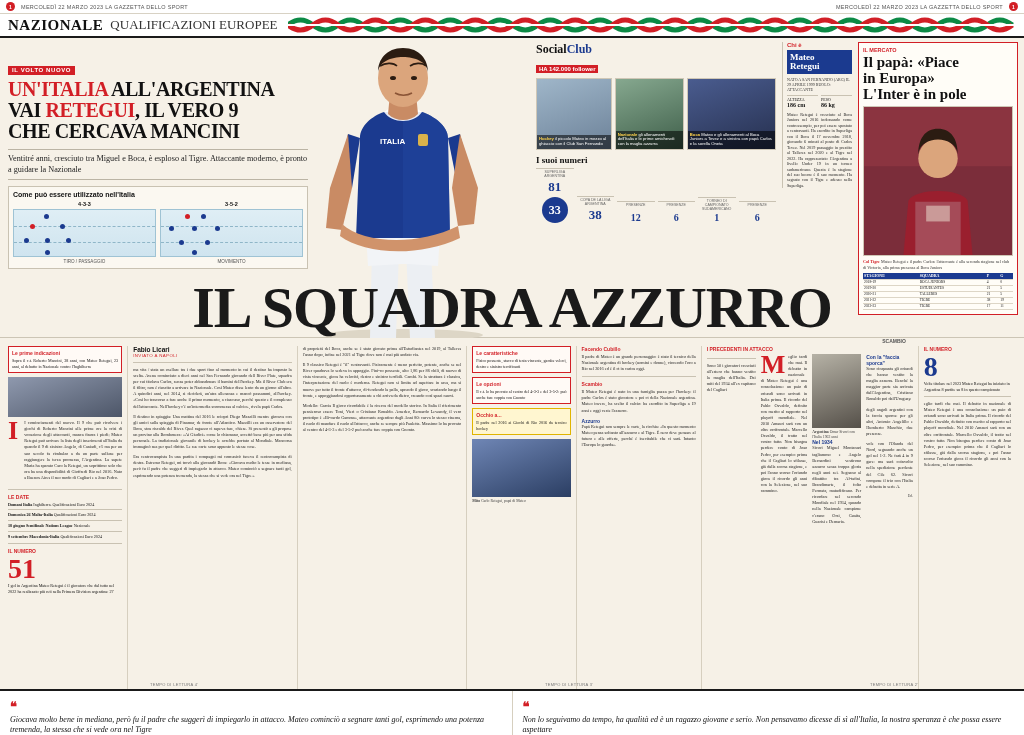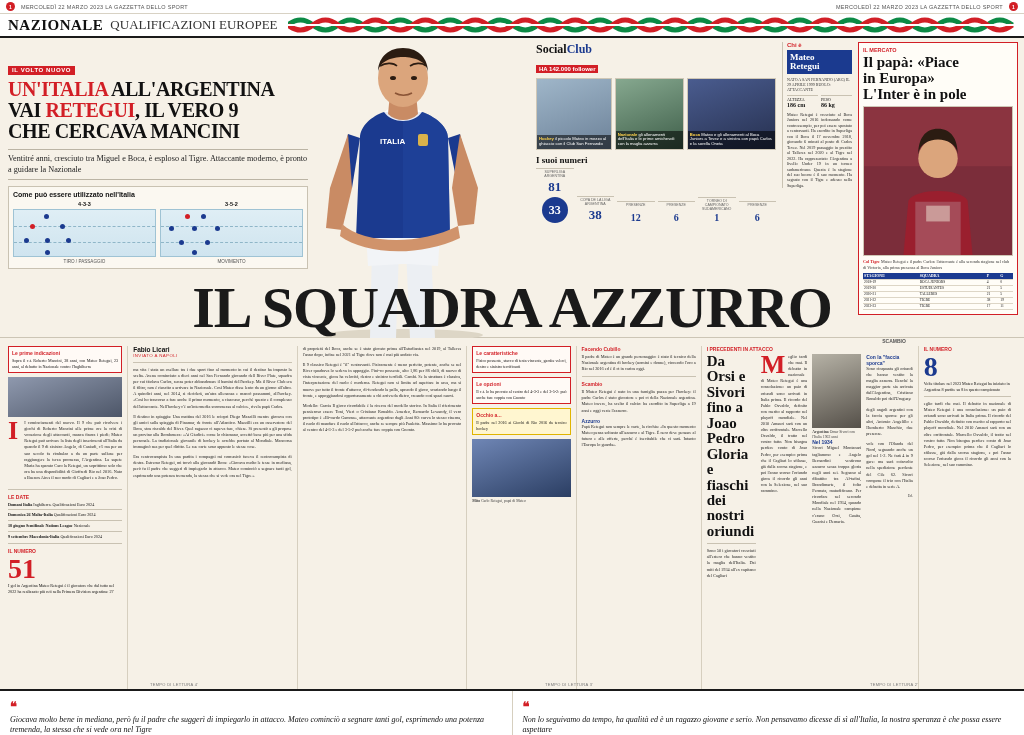--- a/index.html
+++ b/index.html
@@ -507,26 +507,20 @@
         <div class="minihead">Scambio</div>
         <p class="txt">Il Mateo Retegui è nato in una famiglia pazza per l'hockey: il padre Carlos è stato giocatore e poi ct della Nazionale argentina. Mateo invece, ha scelto il calcio: ha esordito in Superliga a 19 anni e oggi veste l'azzurro.</p>
         <div class="sec-h">Azzurro</div>
         <p class="txt">Papà Retegui non sempre le carte, la ricchia: «In questo momento Mateo pensa soltanto all'azzurro e al Tigre. È nero deve pensare al futuro e alle offerte, perché è inevitabile che ci sarà. Intanto l'Europa lo guarda».</p>
       </div>
 
       <div class="col" style="flex:1.3">
         <div class="minihead">I PRECEDENTI IN ATTACCO</div>
         <div style="display:flex;gap:5px">
           <div style="flex:1.05">
-            <div class="big-sub">
-              <span>Da Orsi e Sivori</span><br>
-              <span>fino a Joao Pedro</span><br>
-              <span>Gloria e fiaschi</span><br>
-              <span>dei nostri oriundi</span>
-            </div>
             <div class="rule"></div>
             <p class="txt">Sono 50 i giocatori cresciuti all'estero che hanno vestito la maglia dell'Italia. Dai miti del 1934 all'ex capitano del Cagliari</p>
           </div>
           <div style="flex:1">
             <div class="dropcap">M</div>
             <p class="txt">eglio tardi che mai. Il debutto in nazionale di Mateo Retegui è una consolazione: un paio di oriundi sono arrivati in Italia prima. Il ricordo del Pablo Osvaldo, definito con merito al rapporto nel playoff mondiale. Nel 2010 Amauri sarà con un oltre orrifrontale. Marcello Osvaldo, il tratto nel vostro fatto. Non bisogna perdere conto di Joao Pedro, per esempio: prima che il Cagliari lo sfilasse, già dalla scorsa stagione, e poi l'anno scorso l'oriundo gioca il ricordo gli anni con la Selezione, nel suo cammino.</p>
           </div>
           <div style="flex:1.05">
             <div class="photo-ph" style="height:74px;background:linear-gradient(160deg,#b6b2a6,#555049)"></div>
             <div class="photo-cap">

